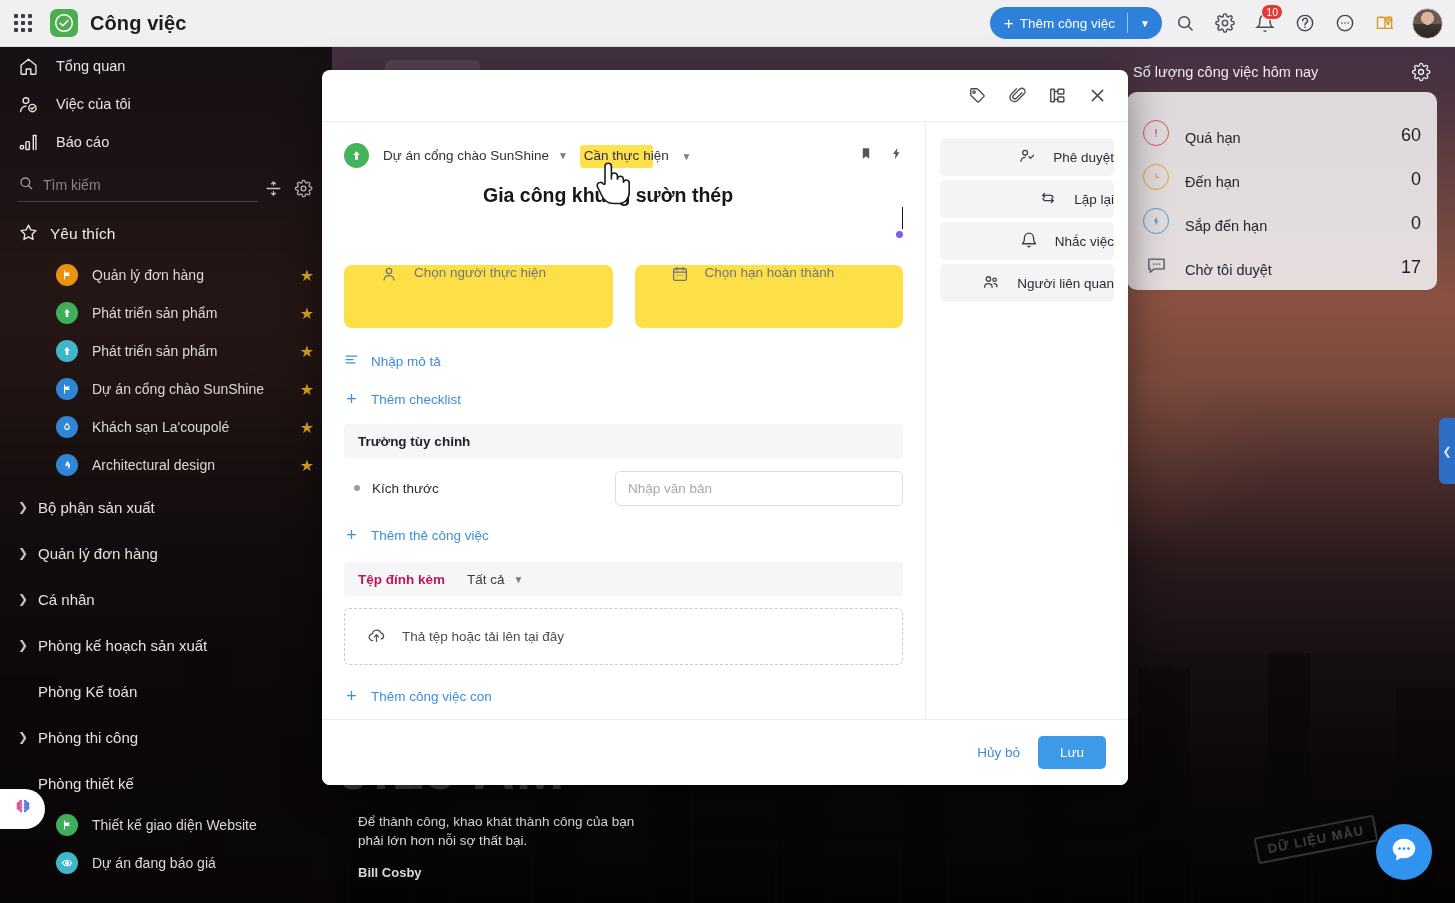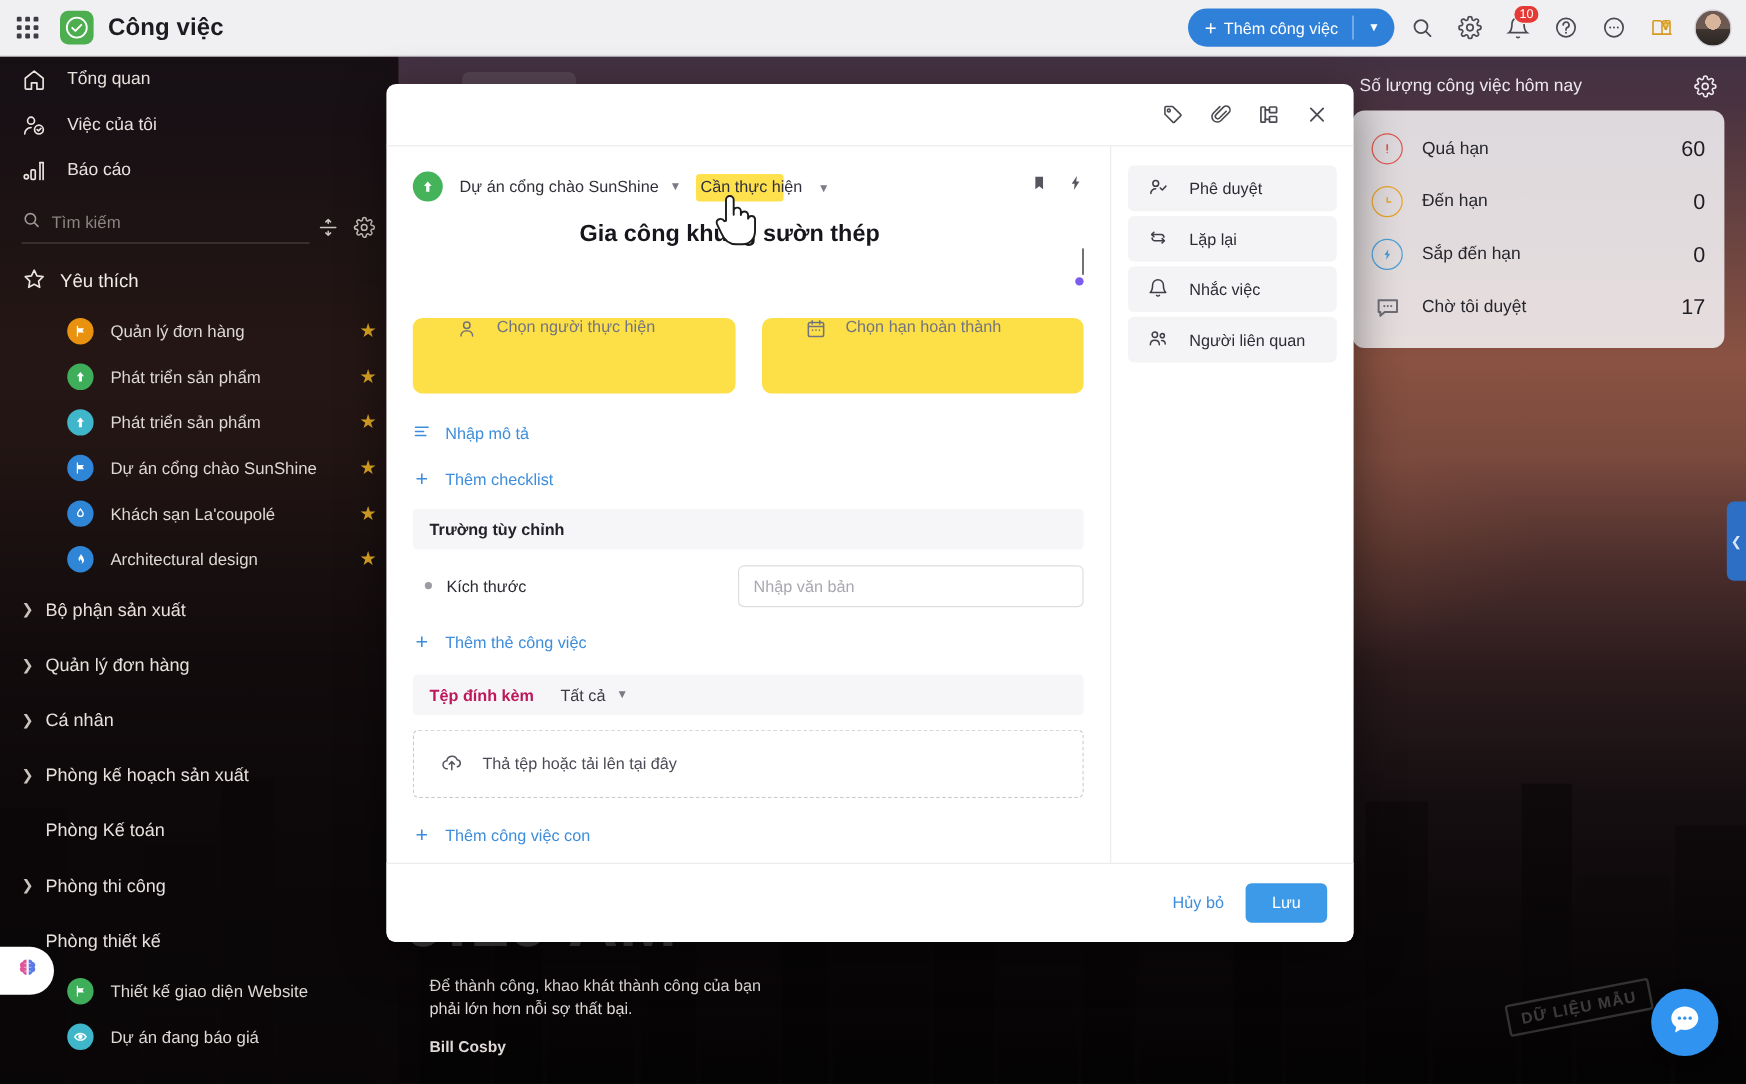--- a/index.html
+++ b/index.html
@@ -115,21 +115,21 @@
 
   
   #stats-panel { position: absolute; top: 62px; right: 18px; width: 310px; z-index: 15; }
   #stats-head { display: flex; align-items: center; justify-content: space-between; padding: 0 6px 10px 6px; }
   #stats-title { color: #efe9f3; font-size: 14.5px; }
   #stats-gear { color: #efe9f3; cursor: pointer; }
   #stats-gear svg { width: 20px; height: 20px; display:block; }
   #stats-card {
     background: rgba(246,244,247,0.86); border-radius: 10px; padding: 10px 16px 12px 16px;
   }
-  .stat-row { display: flex; align-items: center; height: 44px; cursor: pointer; }
+  .stat-row { display: flex; align-items: flex-end; height: 44px; cursor: pointer; }
   .stat-ico { width: 26px; height: 26px; border-radius: 50%; border: 1.5px solid; display:flex; align-items:center; justify-content:center; flex:none;}
   .stat-ico svg { width: 14px; height: 14px; }
   .stat-lbl { margin-left: 16px; font-size: 14.5px; color: #26262c; }
   .stat-val { margin-left: auto; font-size: 18px; color: #1e1e24; }
 
   
   #bg-clock { position: absolute; left: 338px; top: 735px; font-size: 58px; font-weight: 700;
               color: rgba(255,255,255,0.22); letter-spacing: 1px; z-index: 5;}
   #bg-quote { position: absolute; left: 358px; top: 812px; z-index: 6; color: #ded9d6; font-size: 13.5px; line-height: 19px;}
   #bg-author { position: absolute; left: 358px; top: 865px; z-index: 6; color: #ded9d6; font-size: 13px; font-weight: 700;}
@@ -240,21 +240,21 @@
     display: flex; align-items: center; padding-left: 22px; gap: 16px; cursor: pointer;
   }
   #dropzone svg { width: 19px; height: 19px; color: #55555e; }
   #dropzone span { font-size: 13.5px; color: #4b4b55; }
   #subtask-row { margin-top: 20px; height: 22px; }
   #subtask-row .pl { color: #3d8ddb; font-size: 18px; line-height: 1; width: 15px; text-align:center;}
   #subtask-row span.lbl { font-size: 13.5px; color: #3d8ddb; }
 
   .side-btn {
     height: 38px; background: #f4f4f6; border-radius: 5px; display: flex; align-items: center;
-    padding-left: 16px; gap: 17px; margin-bottom: 4px; cursor: pointer;
+    padding-left: 16px; gap: 17px; margin-bottom: 4px; cursor: pointer; justify-content: flex-end;
   }
   .side-btn svg { width: 18px; height: 18px; color: #3f3f48; flex:none;}
   .side-btn span { font-size: 13.5px; color: #2c2c35; }
 
   #modal-footer {
     height: 66px; flex: none; display: flex; align-items: center; justify-content: flex-end;
     gap: 18px; padding-right: 22px; border-top: 1px solid #ececed; background: #fff;
   }
   #cancel-btn { font-size: 13.5px; color: #3d8ddb; cursor: pointer; }
   #save-btn {

